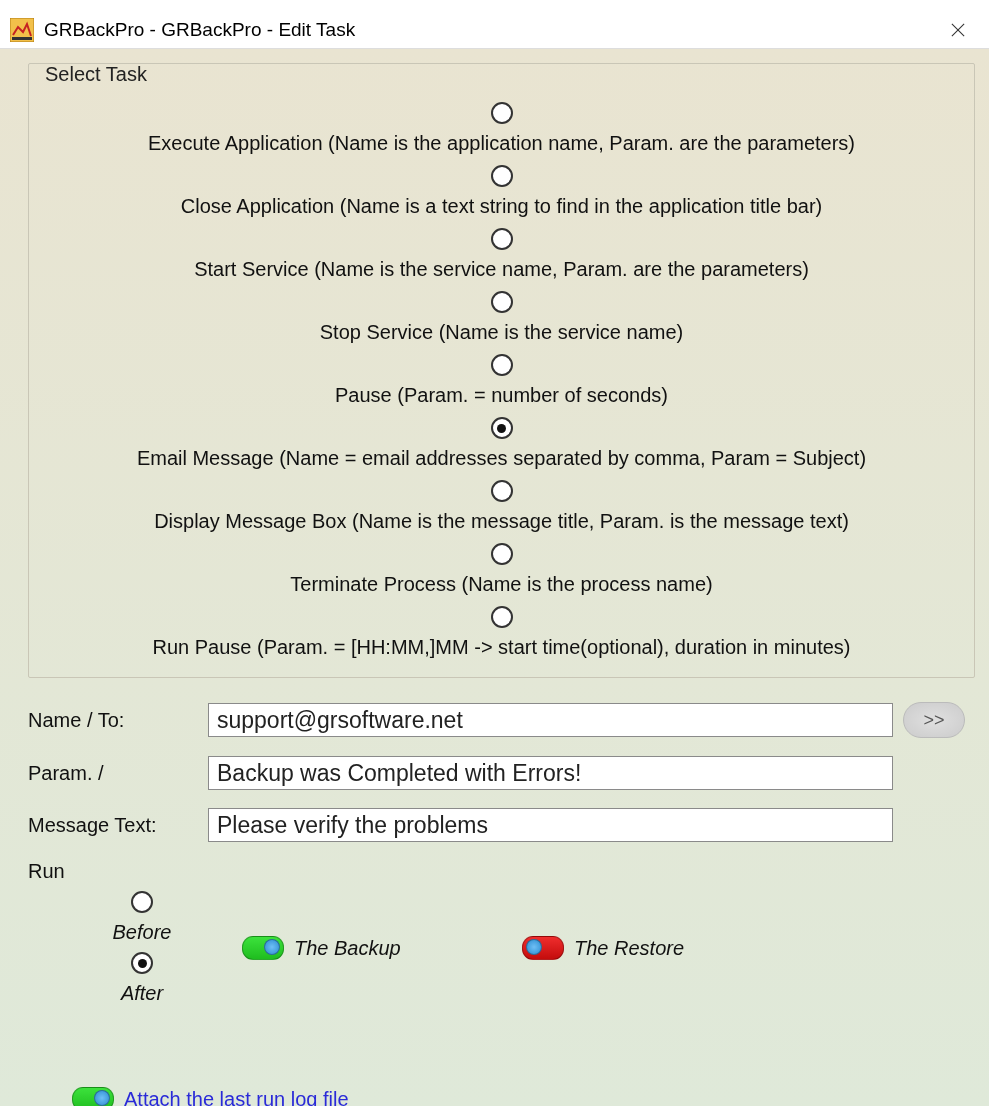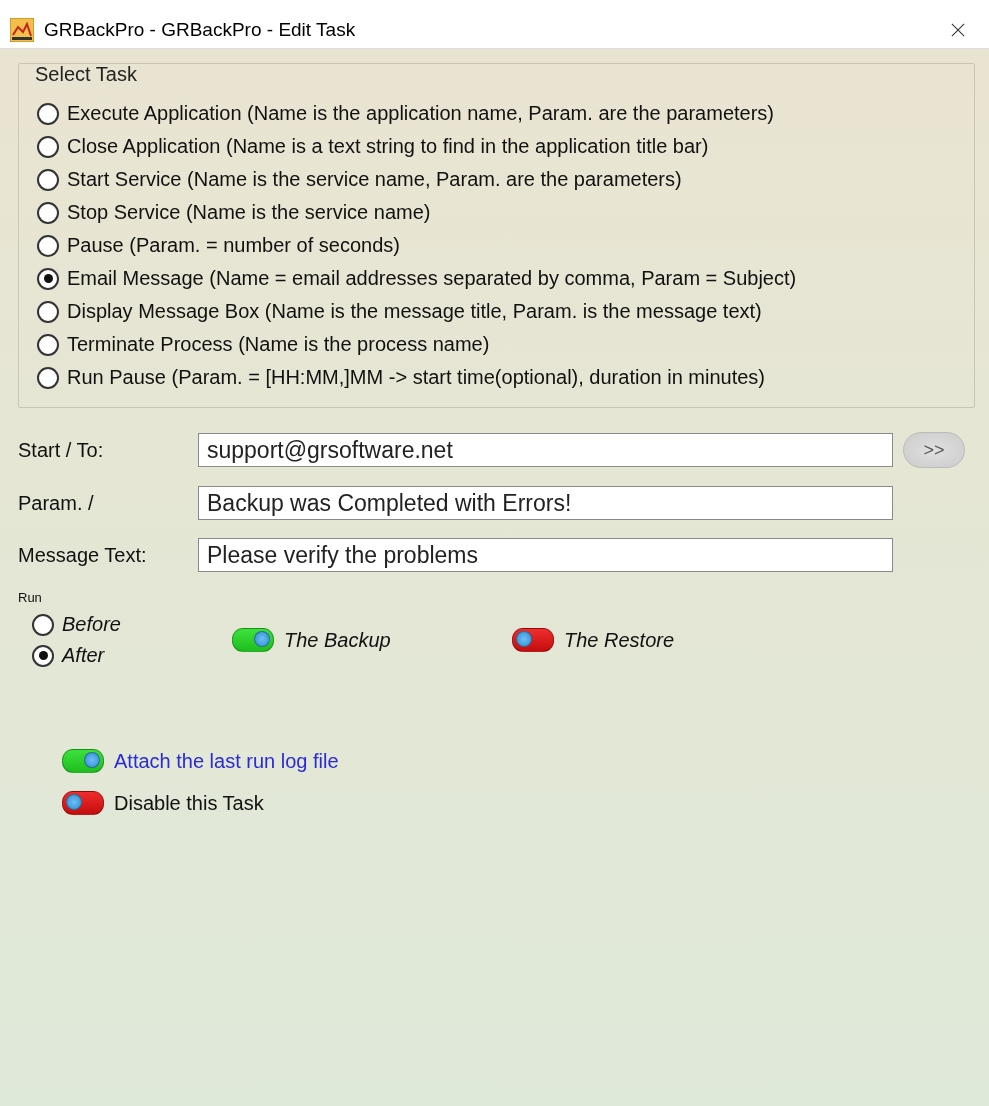--- a/index.html
+++ b/index.html
@@ -43,21 +43,21 @@
     cursor: pointer;
     color: #333;
   }
   .body {
     position: absolute;
     top: 49px;
     left: 0;
     right: 0;
     bottom: 0;
     background: linear-gradient(180deg, #e9e4d1 0%, #dfe9d9 100%);
-    padding: 14px 14px 20px 18px;
+    padding: 14px 14px 20px 28px;
     box-sizing: border-box;
   }
   .groupbox {
     border: 1px solid #c9c6b6;
     border-radius: 2px;
     position: relative;
     padding: 30px 18px 18px 18px;
     box-sizing: border-box;
   }
   .groupbox > .legend {
@@ -72,20 +72,21 @@
   .radiolist {
     display: flex;
     flex-direction: column;
     gap: 10px;
   }
   .radio-row {
     display: flex;
     align-items: center;
     gap: 8px;
     font-size: 20px;
+    flex-direction: column;
   }
   .radio {
     width: 18px;
     height: 18px;
     border: 2px solid #333;
     border-radius: 50%;
     display: inline-flex;
     align-items: center;
     justify-content: center;
     flex: 0 0 auto;
@@ -148,21 +149,21 @@
     font-family: Georgia, serif;
     font-size: 22px;
     color: #4a4a4a;
     background: radial-gradient(ellipse at center, #dce5ee 0%, #c6d3df 80%);
     border: 1px solid #9db3c8;
   }
   .section {
     margin-top: 14px;
   }
   .section-title {
-    font-size: 13px;
+    font-size: 20px;
     color: #111;
     margin-bottom: 8px;
   }
   .run-grid {
     display: grid;
     grid-template-columns: 200px 280px 280px;
     align-items: center;
     row-gap: 0;
     margin-left: 14px;
     font-style: italic;
@@ -284,21 +285,21 @@
         </div>
         <div class="radio-row">
           <span class="radio"></span>
           <span>Run Pause (Param. = [HH:MM,]MM -&gt; start time(optional), duration in minutes)</span>
         </div>
       </div>
     </div>
 
     <div class="form-rows">
       <div class="form-row">
-        <span class="form-label">Start / To:</span>
+        <span class="form-label">Name / To:</span>
         <input type="text" class="textfield" value="support@grsoftware.net" style="">
         <span class="pill-button small">&gt;&gt;</span>
       </div>
       <div class="form-row no-btn">
         <span class="form-label">Param. /</span>
         <input type="text" class="textfield" value="Backup was Completed with Errors!" style="">
         <span></span>
       </div>
       <div class="form-row no-btn">
         <span class="form-label">Message Text:</span>

